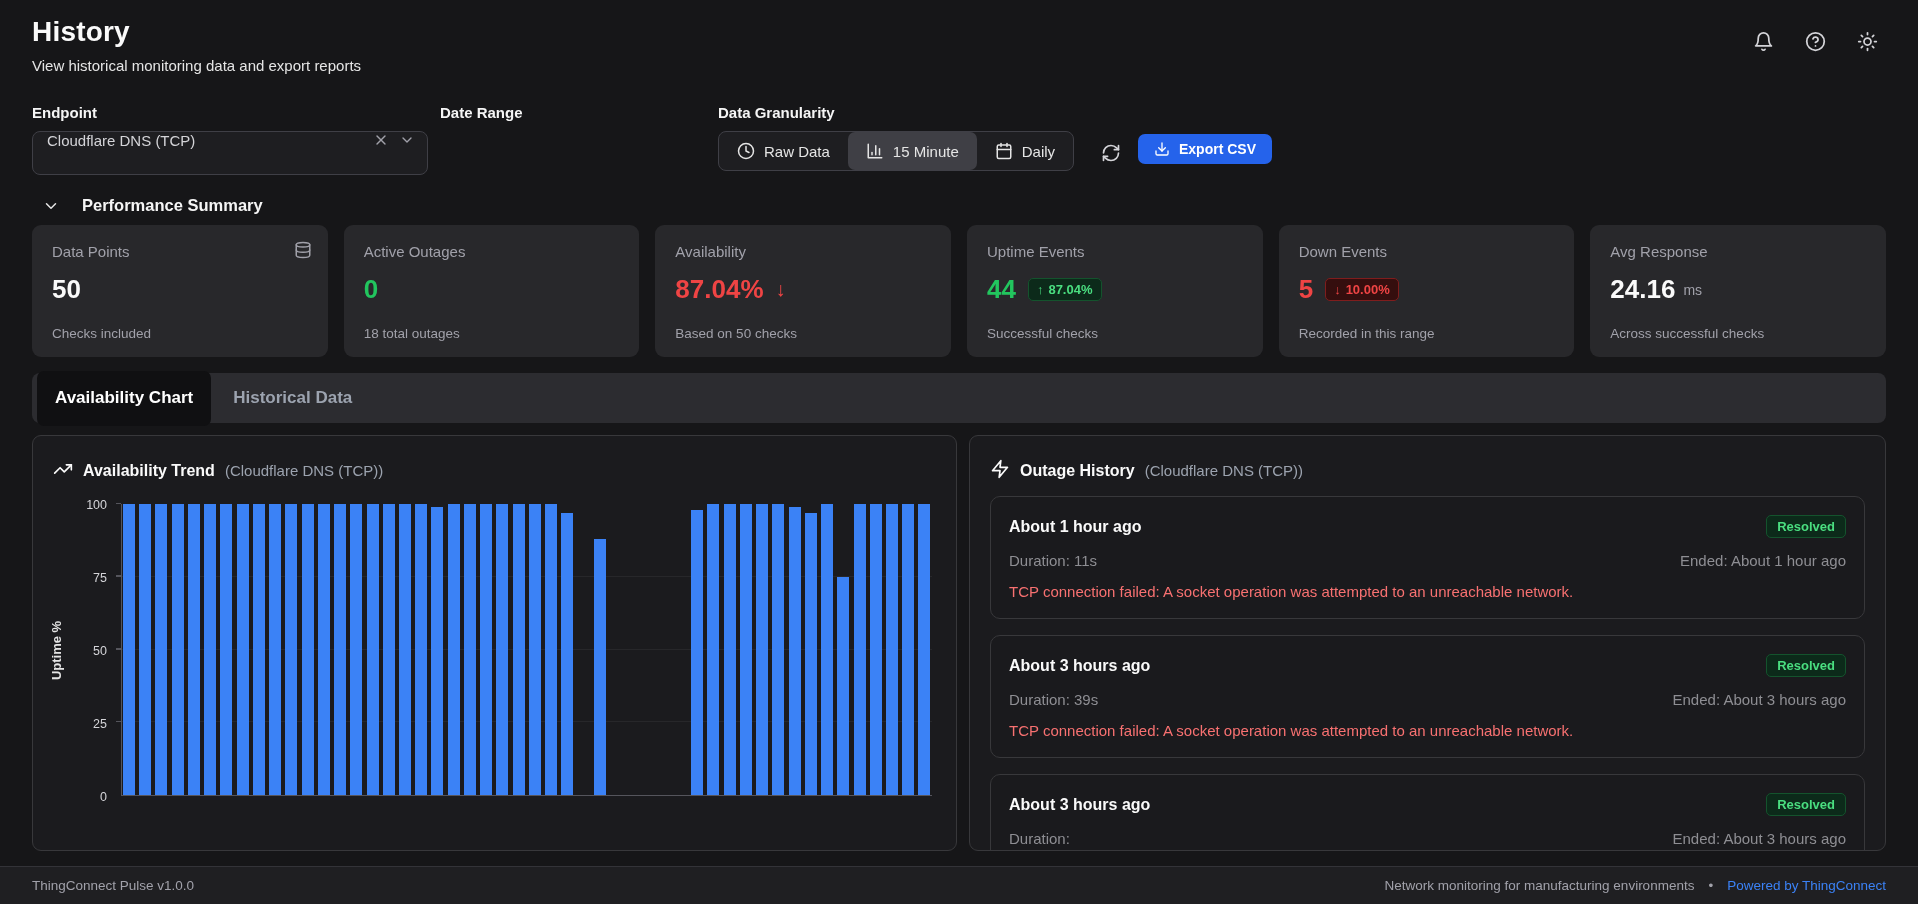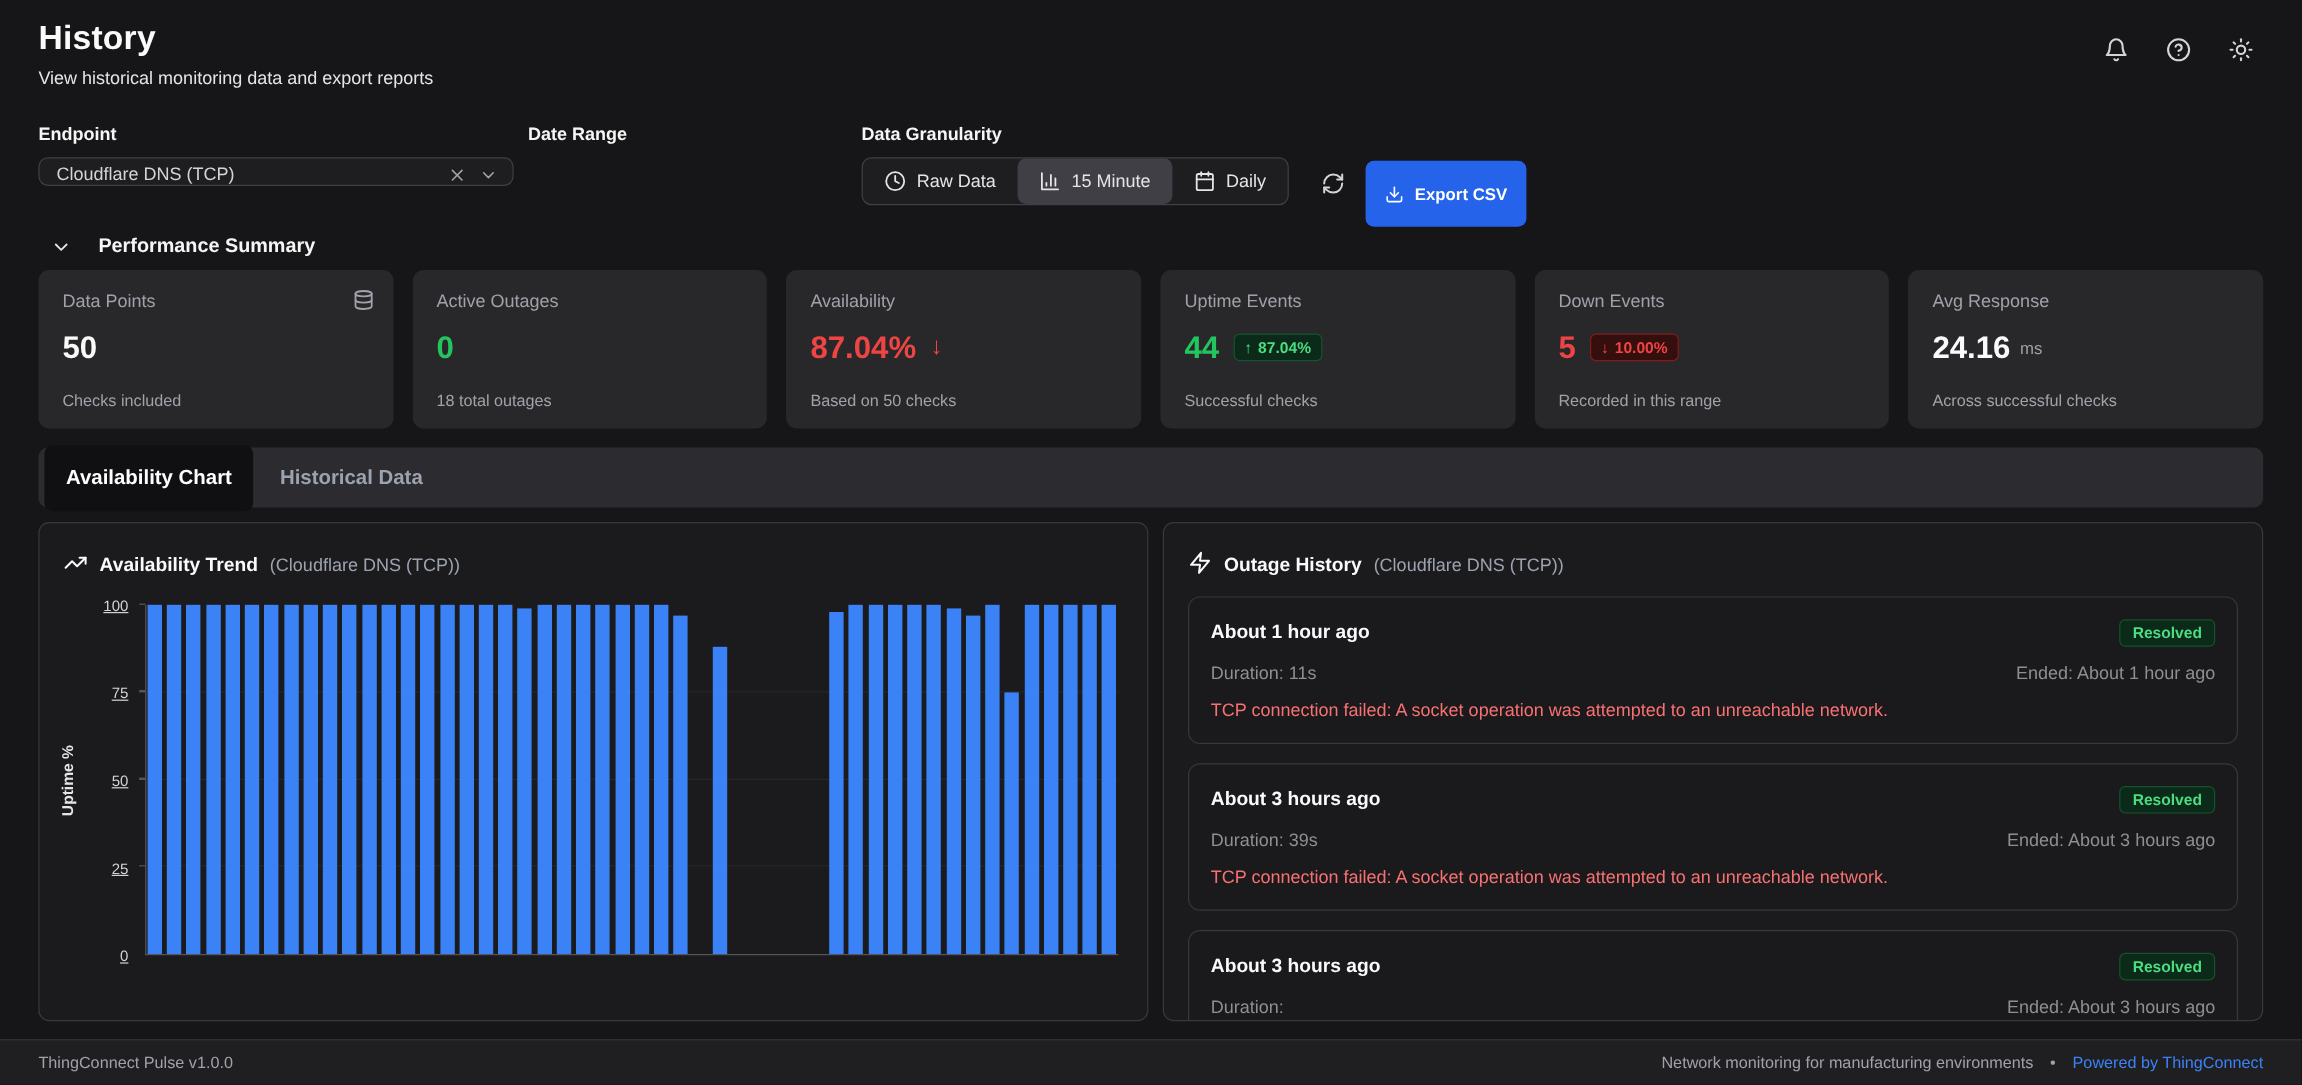--- a/index.html
+++ b/index.html
@@ -16,32 +16,32 @@
   .hdr { display:flex; justify-content:space-between; align-items:flex-start; margin-top:16px; }
   .hdr h1 { font-size:28px; font-weight:bold; color:#fafafa; letter-spacing:.2px; }
   .hdr .sub { margin-top:9px; font-size:15px; color:#e5e5e5; }
   .hdr-icons { display:flex; gap:14px; margin-top:6px; }
   .icon-btn { width:38px; height:38px; display:flex; align-items:center; justify-content:center; border-radius:6px; color:#d4d4d8; cursor:pointer; }
 
   
   .filters { position:relative; margin-top:30px; height:68px; }
   .fgroup { position:absolute; top:0; }
   .flabel { font-size:15px; font-weight:bold; color:#f5f5f5; margin-bottom:10px; }
-  .control { height:24px; background:#1e1e21; border:1px solid #3f3f46; border-radius:8px; display:flex; align-items:flex-end; font-size:15px; color:#d4d4d8; }
+  .control { height:44px; background:#1e1e21; border:1px solid #3f3f46; border-radius:8px; display:flex; align-items:flex-start; font-size:15px; color:#d4d4d8; }
   .g-endpoint { left:0; width:396px; }
   .select { padding:0 12px 0 14px; justify-content:space-between; cursor:pointer; }
   .select-icons { display:flex; align-items:center; gap:10px; color:#a1a1aa; }
   .g-date { left:408px; width:266px; }
   .datefield { padding:0 14px; gap:10px; cursor:pointer; font-weight:bold; color:#f0f0f0; }
   .g-gran { left:686px; }
   .seg { display:flex; background:#1e1e21; border:1px solid #3f3f46; border-radius:8px; padding:0; height:40px; align-items:stretch; }
   .seg-btn { display:flex; align-items:center; gap:9px; padding:0 18px; font-size:15px; color:#e5e5e5; cursor:pointer; border-radius:7px; white-space:nowrap; }
   .seg-btn.active { background:#3f3f45; }
   .refresh-btn { position:absolute; left:1058px; top:28px; width:42px; height:42px; display:flex; align-items:center; justify-content:center; color:#d4d4d8; cursor:pointer; }
-  .export-btn { position:absolute; left:1106px; top:30px; height:55px; padding:0 16px; background:#2563eb; border:none; border-radius:7px; color:#fff; font-size:14px; font-weight:bold; display:flex; align-items:center; gap:9px; cursor:pointer; font-family:inherit; }
+  .export-btn { position:absolute; left:1106px; top:30px; height:30px; padding:0 16px; background:#2563eb; border:none; border-radius:7px; color:#fff; font-size:14px; font-weight:bold; display:flex; align-items:center; gap:9px; cursor:pointer; font-family:inherit; }
 
   
   .summary-hdr { display:flex; align-items:center; gap:22px; margin-top:24px; padding-left:10px; cursor:pointer; }
   .summary-hdr .chev { color:#e5e5e5; }
   .summary-hdr .t { font-size:16.5px; font-weight:bold; color:#f5f5f5; }
   .cards { display:grid; grid-template-columns:repeat(6,1fr); gap:16px; margin-top:10px; }
   .card { background:#28282b; border-radius:9px; padding:18px 20px; height:132px; position:relative; }
   .card .clabel { font-size:15px; color:#a1a1aa; }
   .card .cicon { position:absolute; top:16px; right:16px; color:#a1a1aa; }
   .card .cval-row { margin-top:14px; display:flex; align-items:center; gap:12px; }
@@ -67,21 +67,21 @@
   .panel-outage { flex:1; }
   .panel-title { display:flex; align-items:baseline; gap:10px; padding:20px 20px 0 20px; }
   .panel-title .picon { color:#fafafa; position:relative; top:3px; }
   .panel-title .pt { font-size:16px; font-weight:bold; color:#fafafa; }
   .panel-title .ps { font-size:15px; color:#9ca3af; }
 
   
   .ylab { position:absolute; left:14px; top:68px; height:292px; width:20px; display:flex; align-items:center; justify-content:center; }
   .ylab span { transform:rotate(-90deg); white-space:nowrap; font-size:13px; font-weight:bold; color:#e5e5e5; }
   .yaxis { position:absolute; left:46px; top:68px; width:36px; height:292px; }
-  .yaxis .tick { position:absolute; right:8px; font-size:12.5px; color:#d4d4d8; transform:translateY(8px);text-decoration:underline; }
+  .yaxis .tick { position:absolute; right:8px; font-size:12.5px; color:#d4d4d8; transform:translateY(8px); }
   .plot { position:absolute; left:88px; right:24px; top:68px; height:292px; border-left:1.5px solid #55555c; border-bottom:1.5px solid #55555c; }
   .plot .grid { position:absolute; left:0; right:0; height:1px; background:rgba(255,255,255,0.055); }
   .plot .tickmark { position:absolute; left:-6px; width:5px; height:1.5px; background:#55555c; }
   .bars { position:absolute; inset:0; display:flex; align-items:flex-end; justify-content:space-between; padding:0 1px; }
   .bar-slot { width:12px; height:100%; display:flex; align-items:flex-end; }
   .bar { width:100%; background:#3b82f6; }
 
   
   .outage-list { margin:16px 20px 0 20px; display:flex; flex-direction:column; gap:16px; }
   .ocard { background:#1a1a1d; border:1px solid #38383b; border-radius:10px; padding:18px 18px; }

